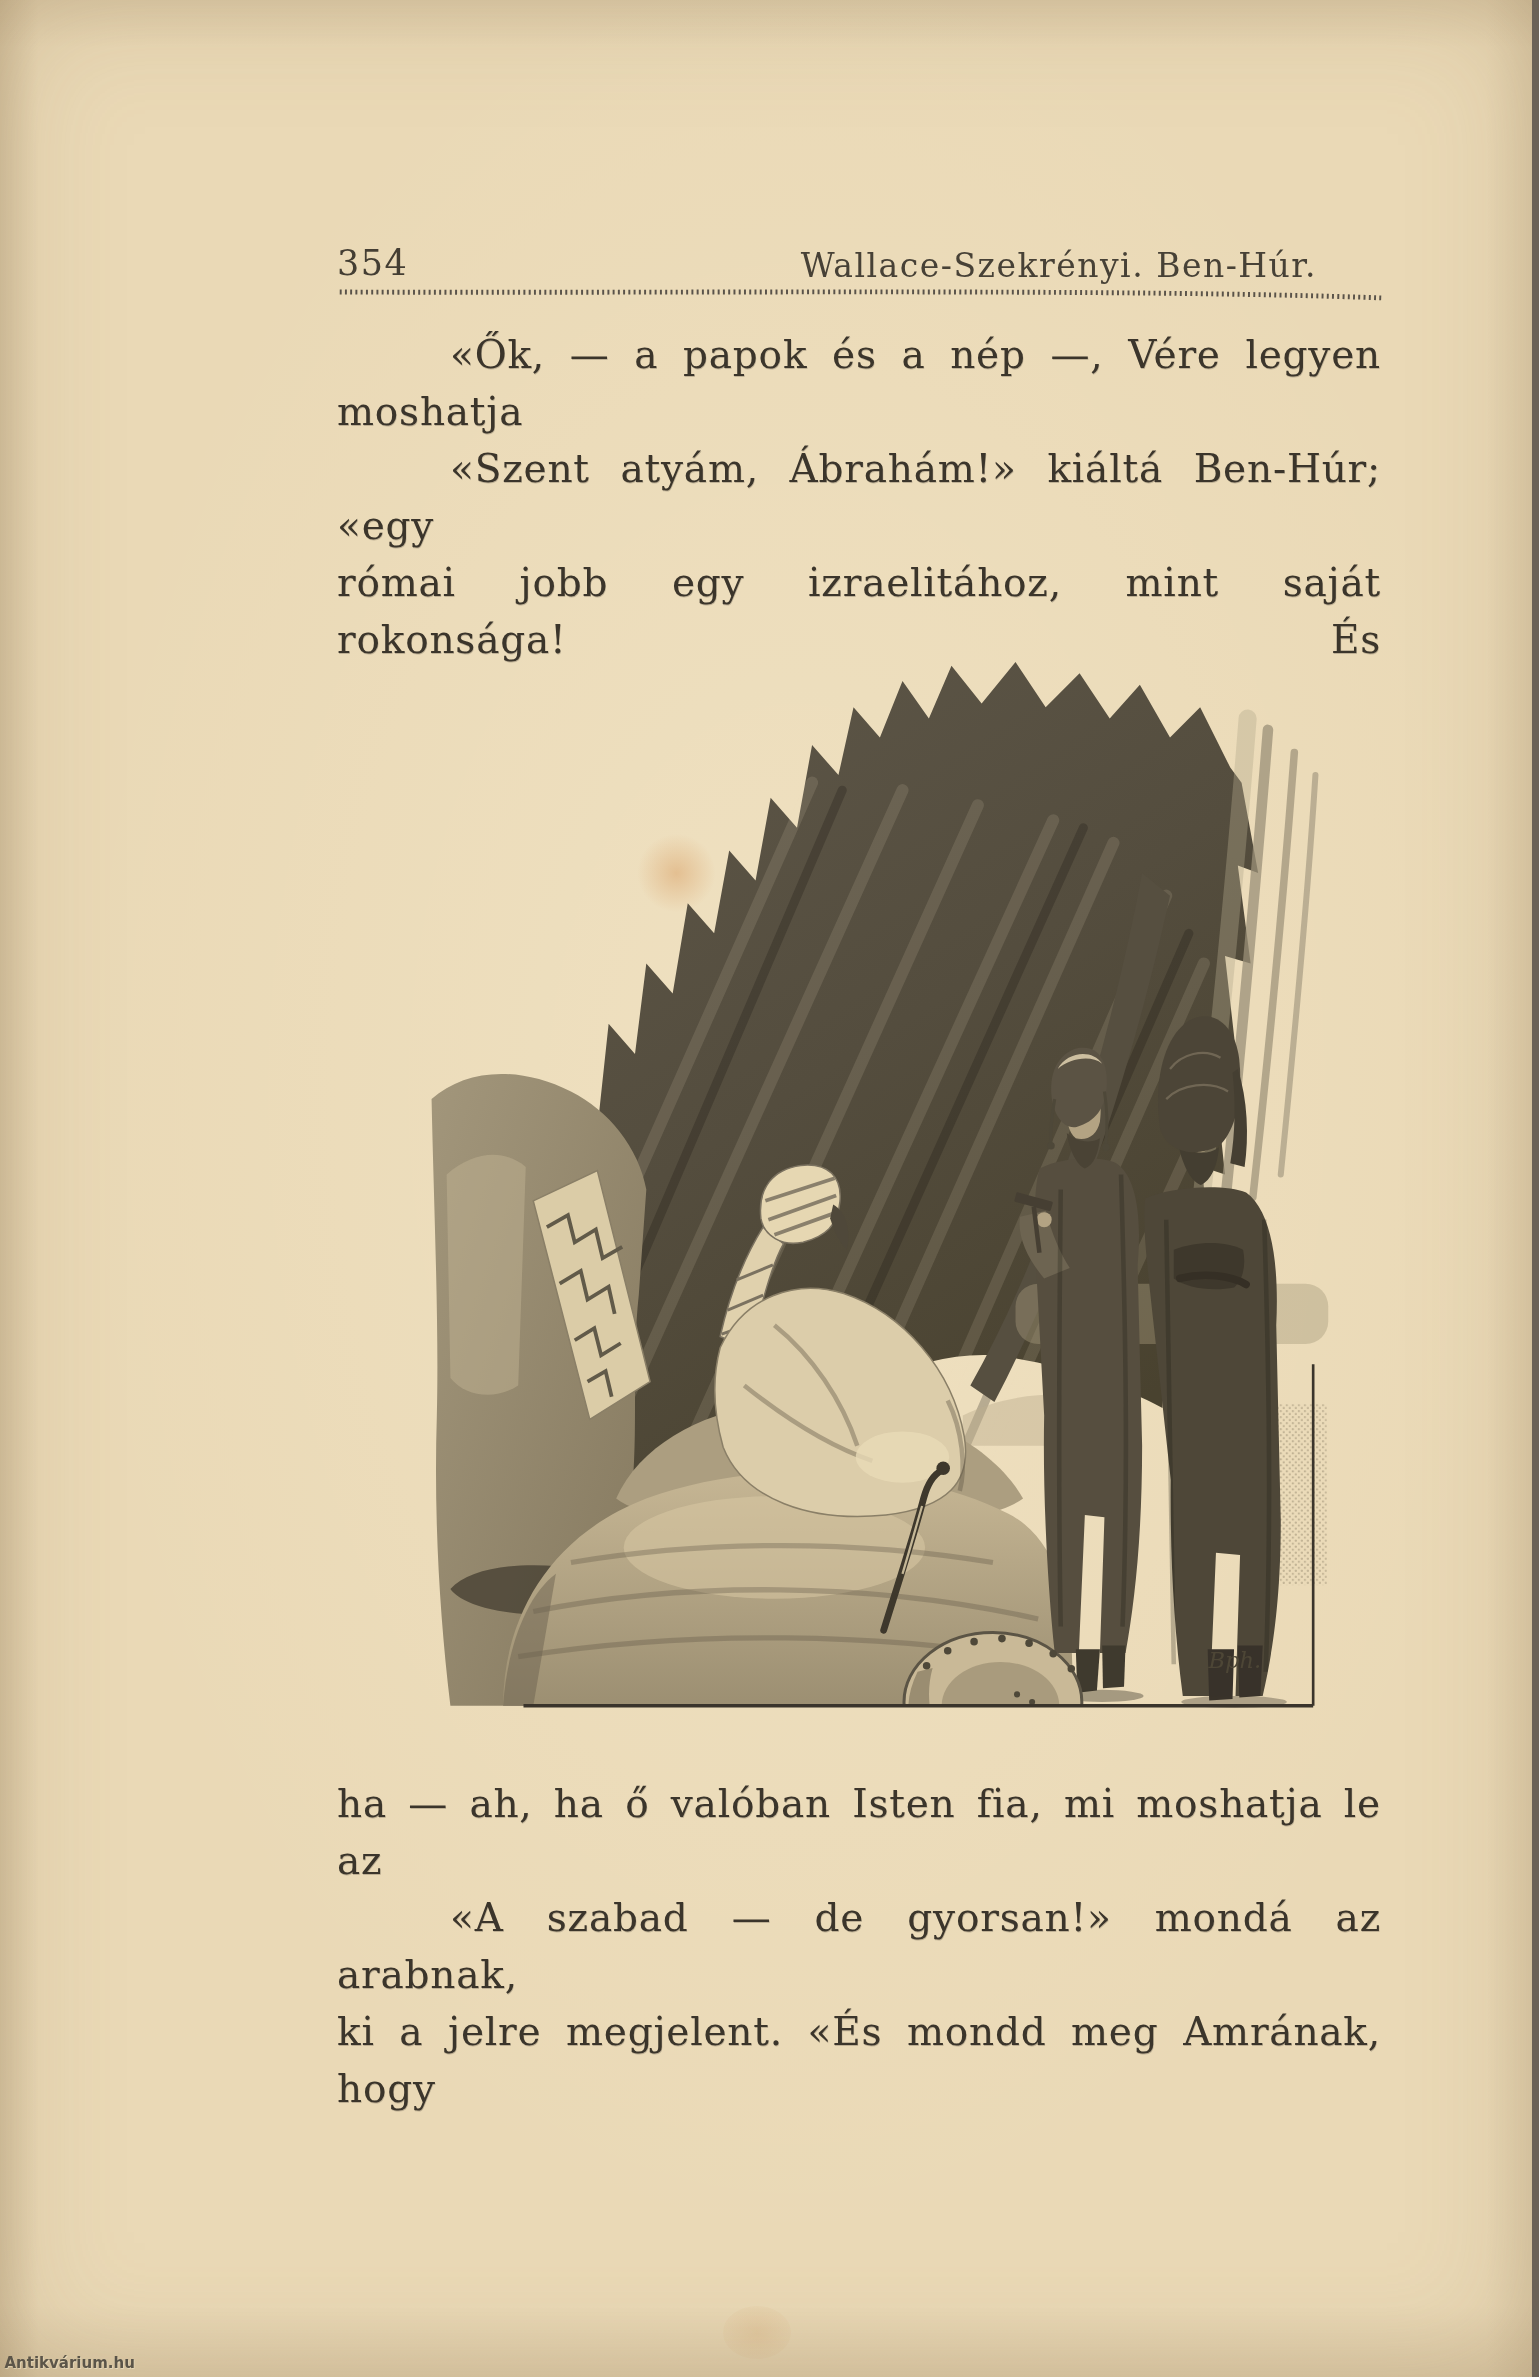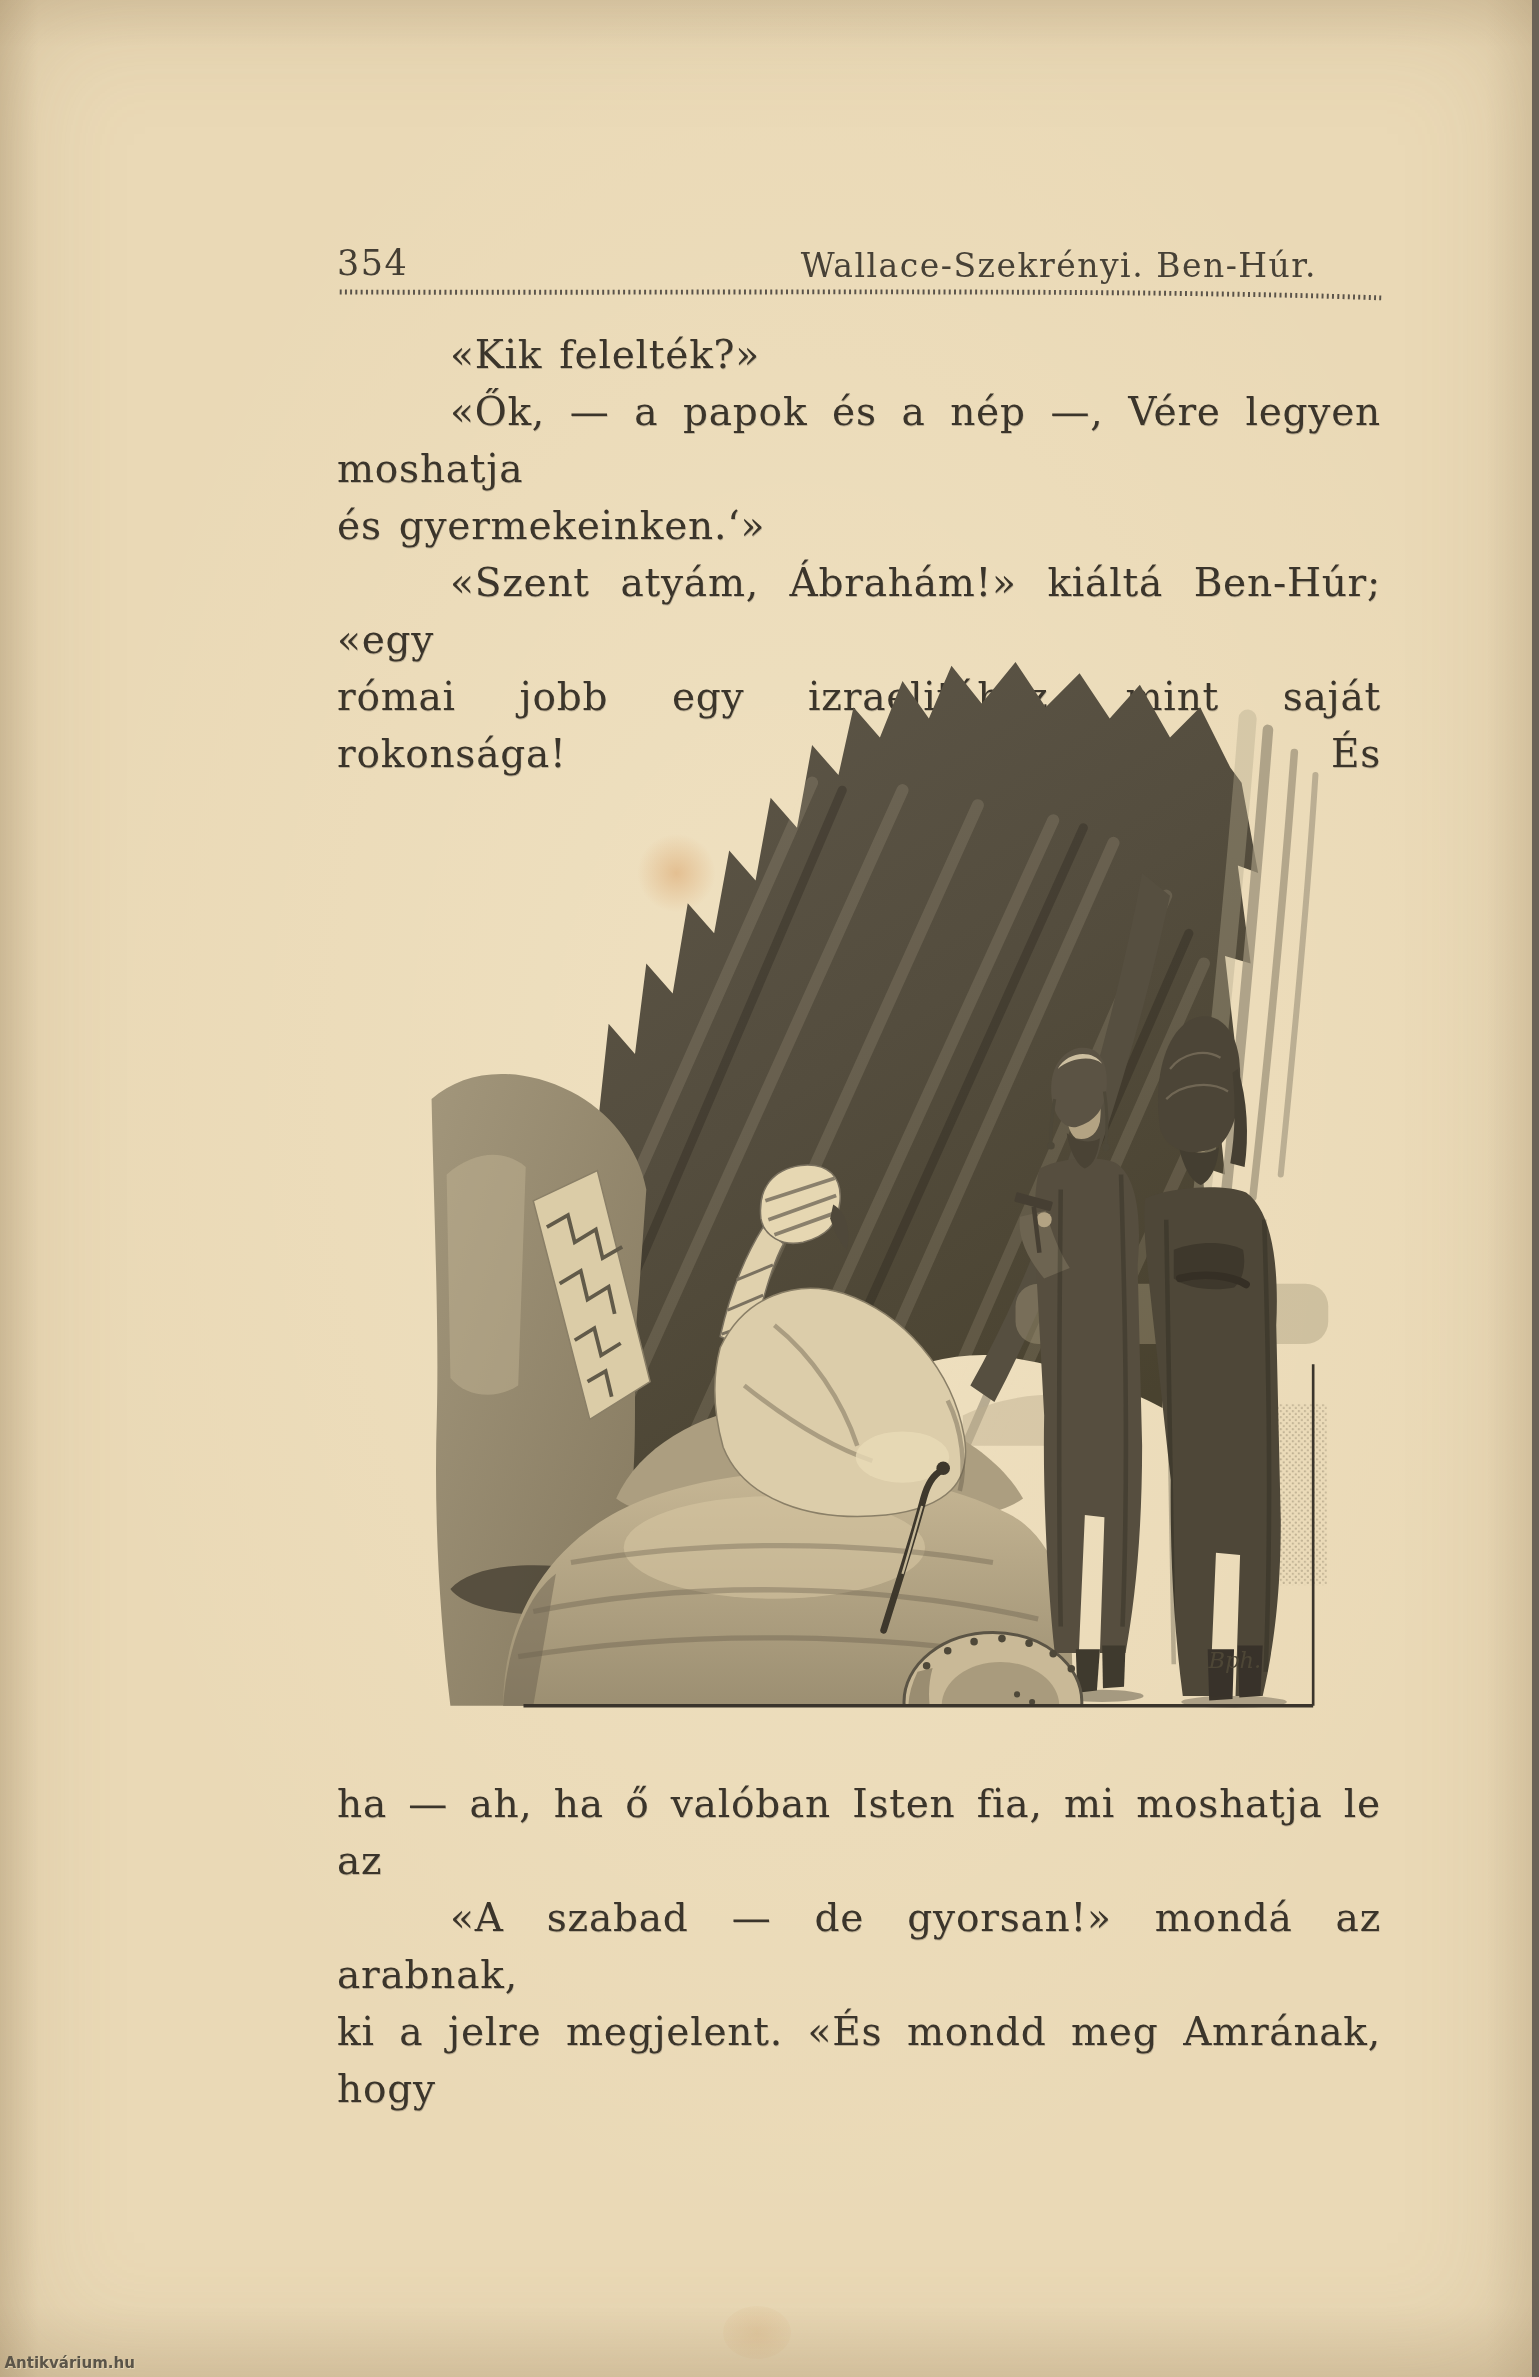--- a/index.html
+++ b/index.html
@@ -60,23 +60,21 @@
 <div class="page">
 
   <div class="pageno">354</div>
   <div class="running-head">Wallace-Szekrényi. Ben-Húr.</div>
 
   <svg class="rule-svg" width="1070" height="33" viewBox="0 0 1420 44">
     <path d="M7,20 C430,22 1050,15 1399,28" fill="none" stroke="#45403a" stroke-width="6.5" stroke-dasharray="2.6 4.4" opacity="0.88"></path>
   </svg>
 
   <div class="textblock tb-top">
-    <div class="line indent">«Kik felelték?»</div>
     <div class="line indent justify">«Ők, — a papok és a nép —, Vére legyen moshatja</div>
-    <div class="line">és gyermekeinken.‘»</div>
     <div class="line indent justify">«Szent atyám, Ábrahám!» kiáltá Ben-Húr; «egy</div>
     <div class="line justify">római jobb egy izraelitához, mint saját rokonsága! És</div>
   </div>
 
   <svg class="illustration" viewBox="0 0 1207 1424">
     <defs>
       <linearGradient id="gMass" x1="0" y1="0" x2="0.6" y2="1">
         <stop offset="0" stop-color="#5f584a"></stop>
         <stop offset="0.55" stop-color="#544d3e"></stop>
         <stop offset="1" stop-color="#49422f"></stop>

